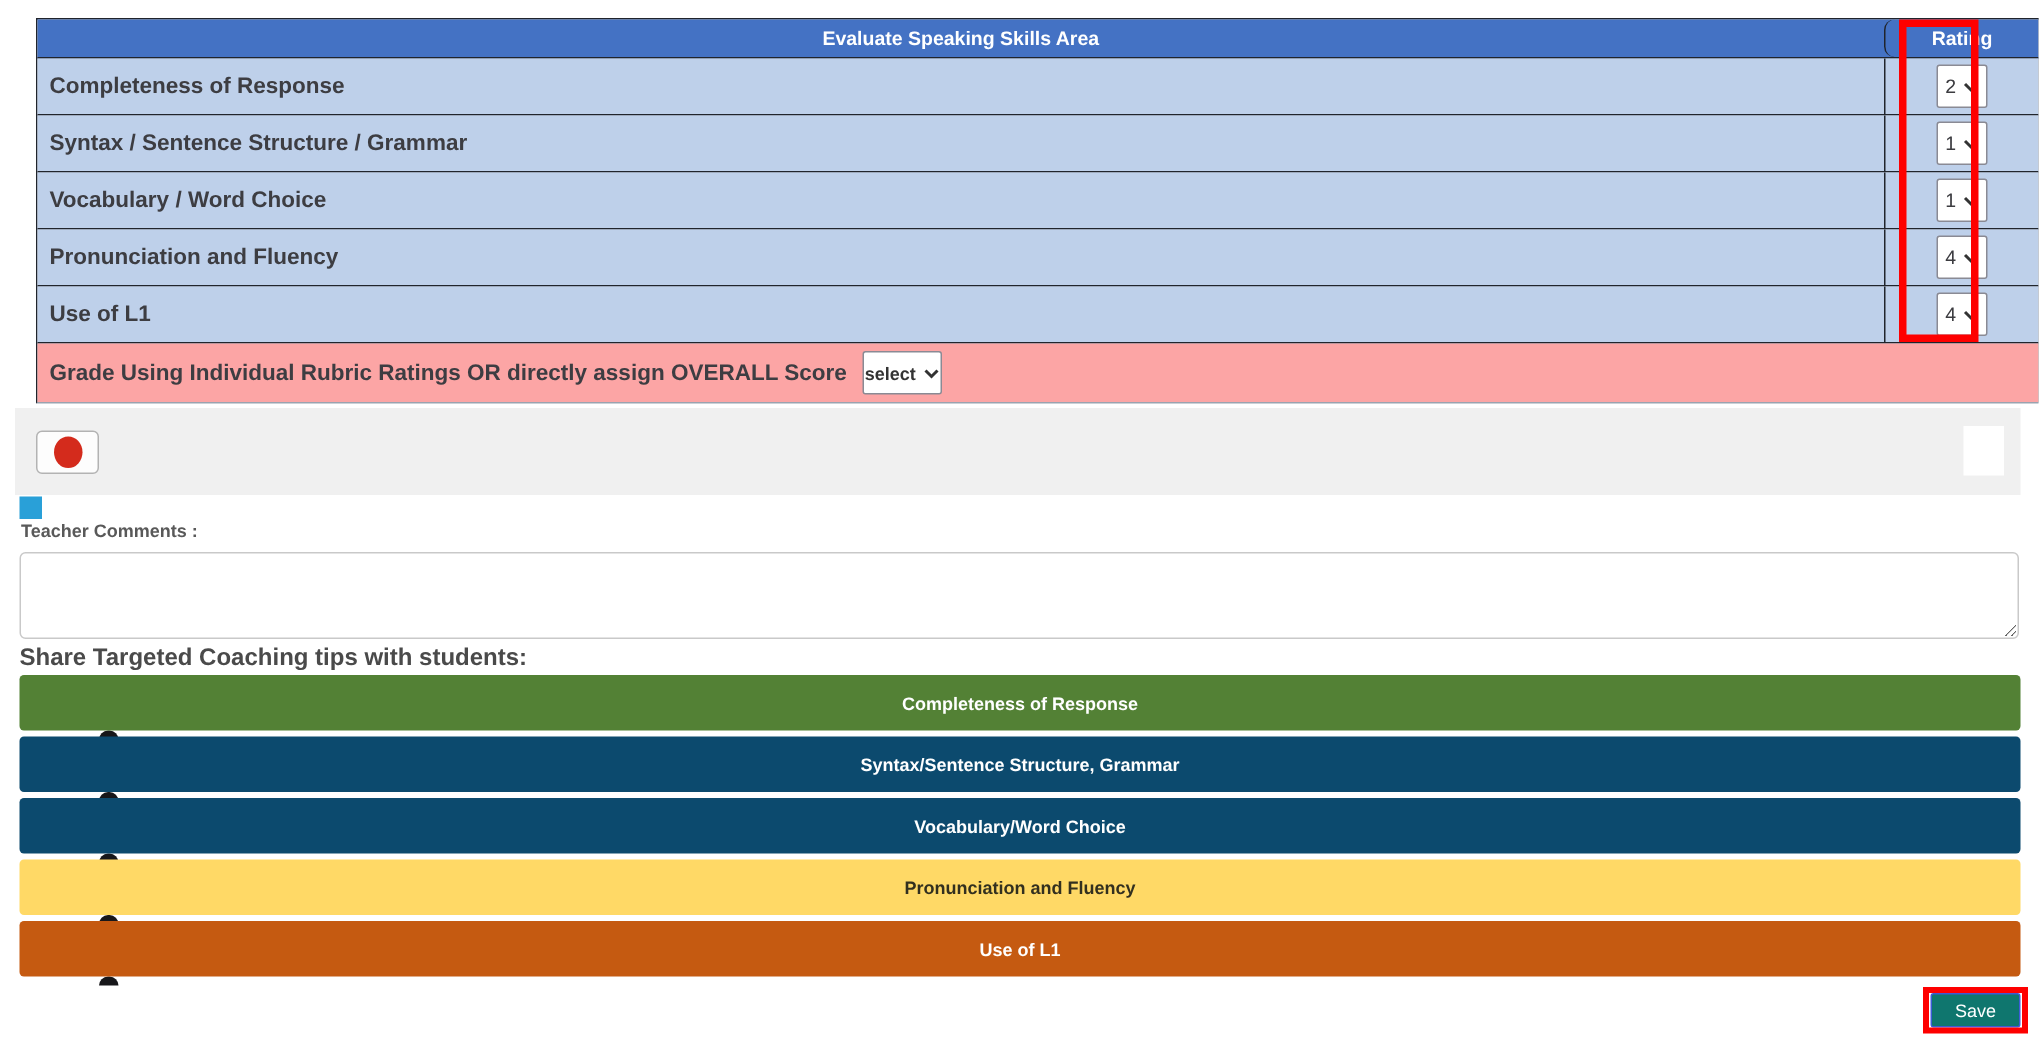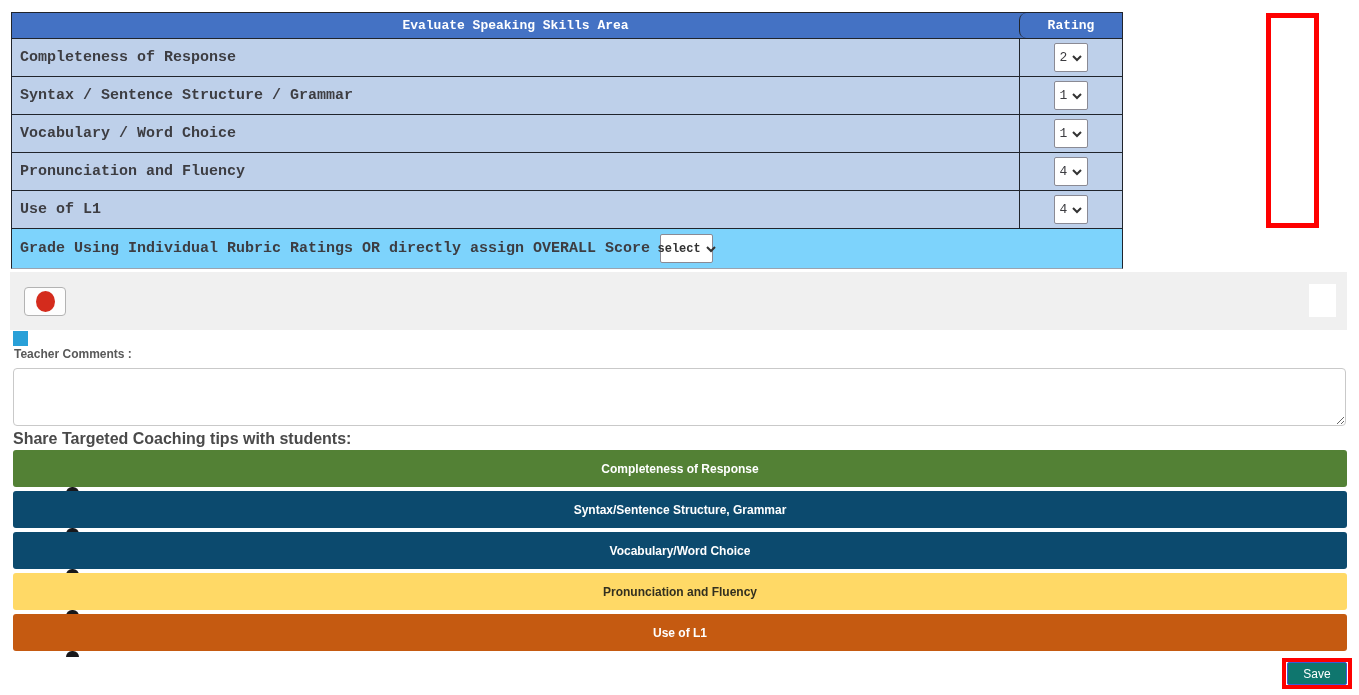--- a/index.html
+++ b/index.html
@@ -11,31 +11,30 @@
     position: relative;
     width: 1359px;
     height: 695px;
     background: #ffffff;
     overflow: hidden;
   }
 
   
   .rubric-table {
     position: absolute;
-    left: 11px; top: 12px;
-    width: 1112px;
+    left: 24px; top: 12px;
+    width: 1336px;
     border: 1.5px solid #20242c;
     border-bottom: 1.5px solid #9aa3b0;
-    font-family: Liberation Mono, monospace;
   }
   .tr { display: flex; border-bottom: 1.5px solid #20242c; }
   .tr:last-child { border-bottom: none; }
   .tr-header { height: 26px; background: #4472c4; }
   .tr-data   { height: 38px; background: #bed0ea; }
-  .tr-overall{ height: 39px; background: #7dd3fc; flex-direction: column; }
+  .tr-overall{ height: 39px; background: #fca5a5; flex-direction: column; }
   .td-label {
     flex: 1;
     display: flex; align-items: center;
     padding-left: 8px;
     font-size: 15px; font-weight: bold; color: #3d3d42;
   }
   .td-rating {
     width: 103px;
     border-left: 1.5px solid #20242c;
     display: flex; align-items: center; justify-content: center;

